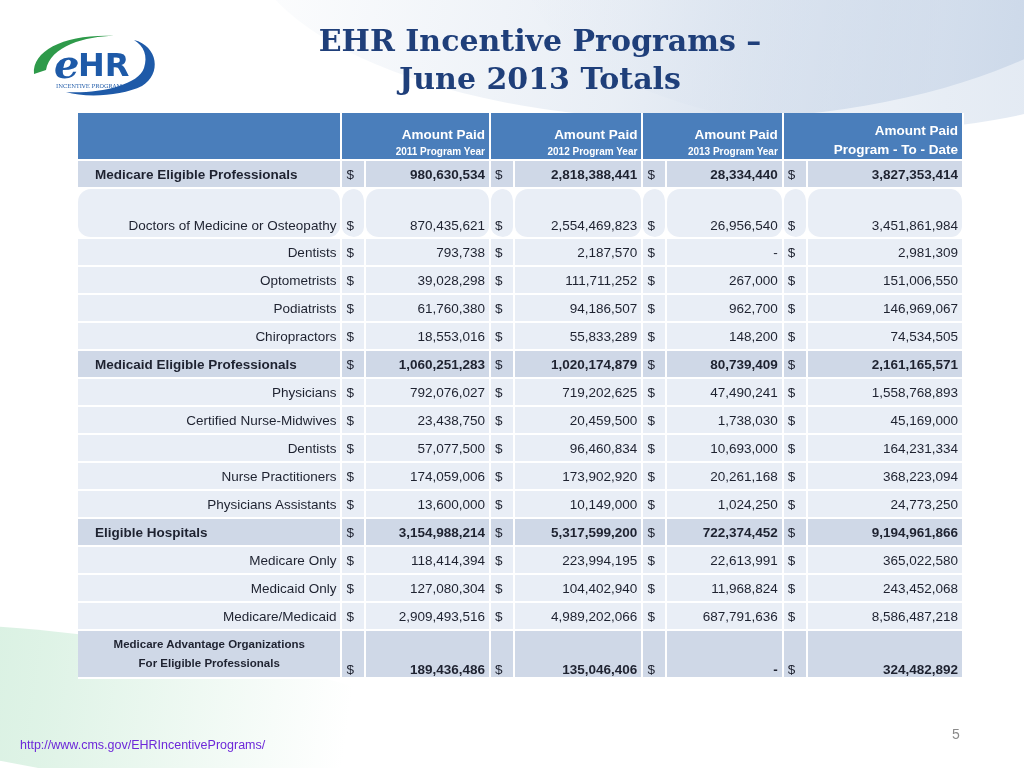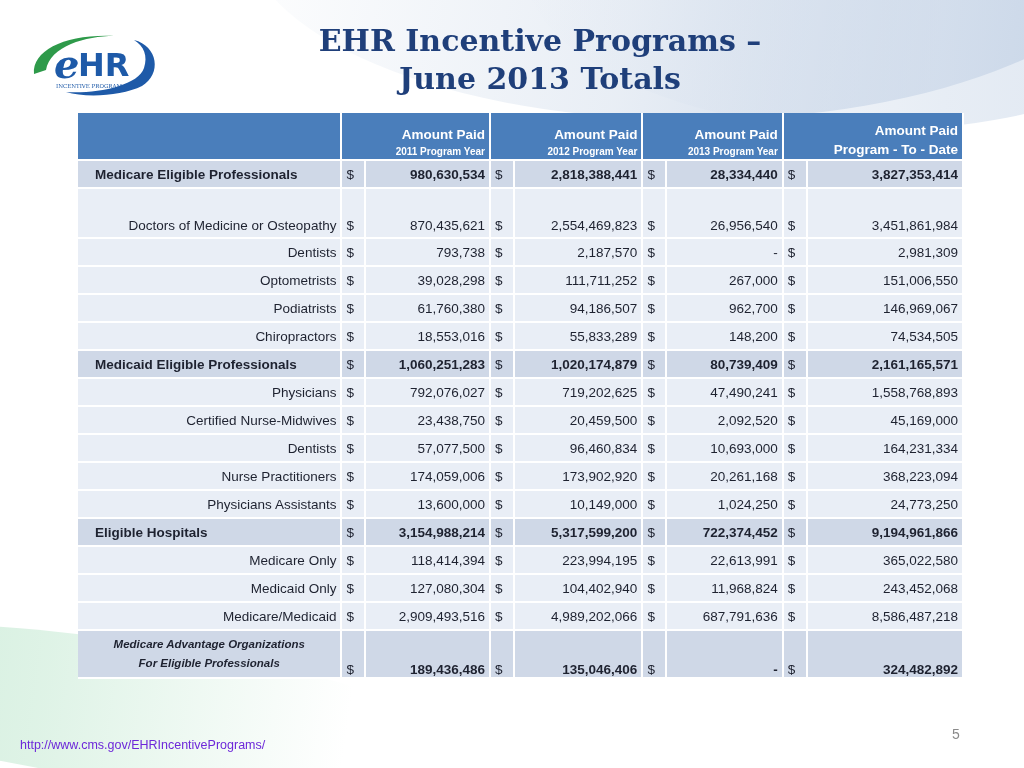--- a/index.html
+++ b/index.html
@@ -57,23 +57,23 @@
   }
   .hdr .h1 { font-weight: bold; font-size: 13.5px; display: block; line-height: 20px; }
   .hdr .h2 { font-weight: bold; font-size: 10px; display: block; line-height: 14px; }
   .hdr .h2.big { font-size: 13.5px; line-height: 18px; }
   .hdr .label-col { background: #4a7ebb; }
 
   .cat td { background: #cfd8e7; height: 26px; }
   .cat td.lbl { font-weight: bold; text-align: left; padding-left: 17px; }
   .sub td { background: #e9eef6; height: 26px; }
   .sub td.lbl { text-align: right; padding-right: 4px; }
-  .sub.tall td { height: 44px; vertical-align: bottom; padding-bottom: 4px; }
+  .sub.tall td { height: 44px; vertical-align: bottom; padding-bottom: 4px; border-radius: 13px; }
   .mao td { background: #cfd8e7; height: 46px; vertical-align: bottom; padding-bottom: 6px; }
-  .mao td.lbl { font-weight: bold; font-size: 11.5px; text-align: center; line-height: 19px; vertical-align: middle; padding-bottom: 0; font-style: italic; }
+  .mao td.lbl { font-weight: bold; font-size: 11.5px; text-align: center; line-height: 19px; vertical-align: middle; padding-bottom: 0; }
   .cat td.num, .mao td.num { font-weight: bold; }
   td.cur { width: 14px; text-align: left; padding-left: 6px; }
   td.num { text-align: right; }
   .total td {
     background: #4a7ebb; color: #ffffff; font-weight: bold; height: 30px;
   }
   .total td.lbl { text-align: center; font-size: 17px; }
   .total td.last { border-right: 2px solid #1e2230; }
   .total td:first-child { border-left: 2px solid #1e2230; }
 
@@ -230,21 +230,21 @@
       <td class="cur">$</td>
         <td class="num">1,558,768,893</td>
     </tr>
     <tr class="sub">
       <td class="lbl">Certified Nurse-Midwives</td>
       <td class="cur">$</td>
         <td class="num">23,438,750</td>
       <td class="cur">$</td>
         <td class="num">20,459,500</td>
       <td class="cur">$</td>
-        <td class="num">2,092,520</td>
+        <td class="num">1,738,030</td>
       <td class="cur">$</td>
         <td class="num">45,169,000</td>
     </tr>
     <tr class="sub">
       <td class="lbl">Dentists</td>
       <td class="cur">$</td>
         <td class="num">57,077,500</td>
       <td class="cur">$</td>
         <td class="num">96,460,834</td>
       <td class="cur">$</td>

